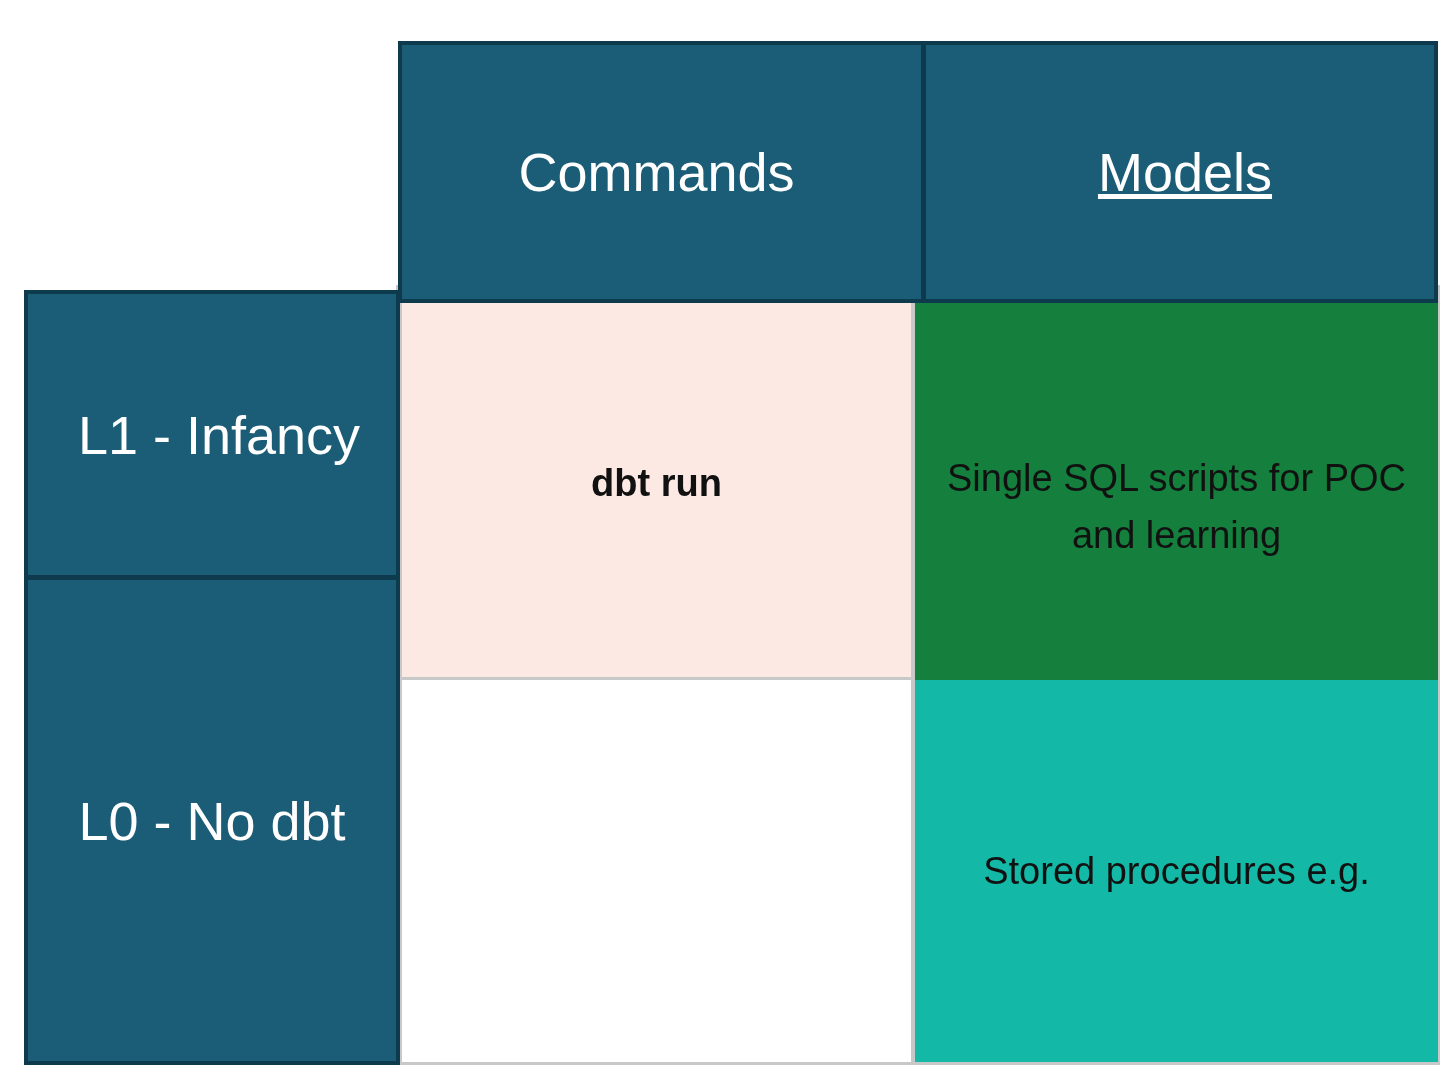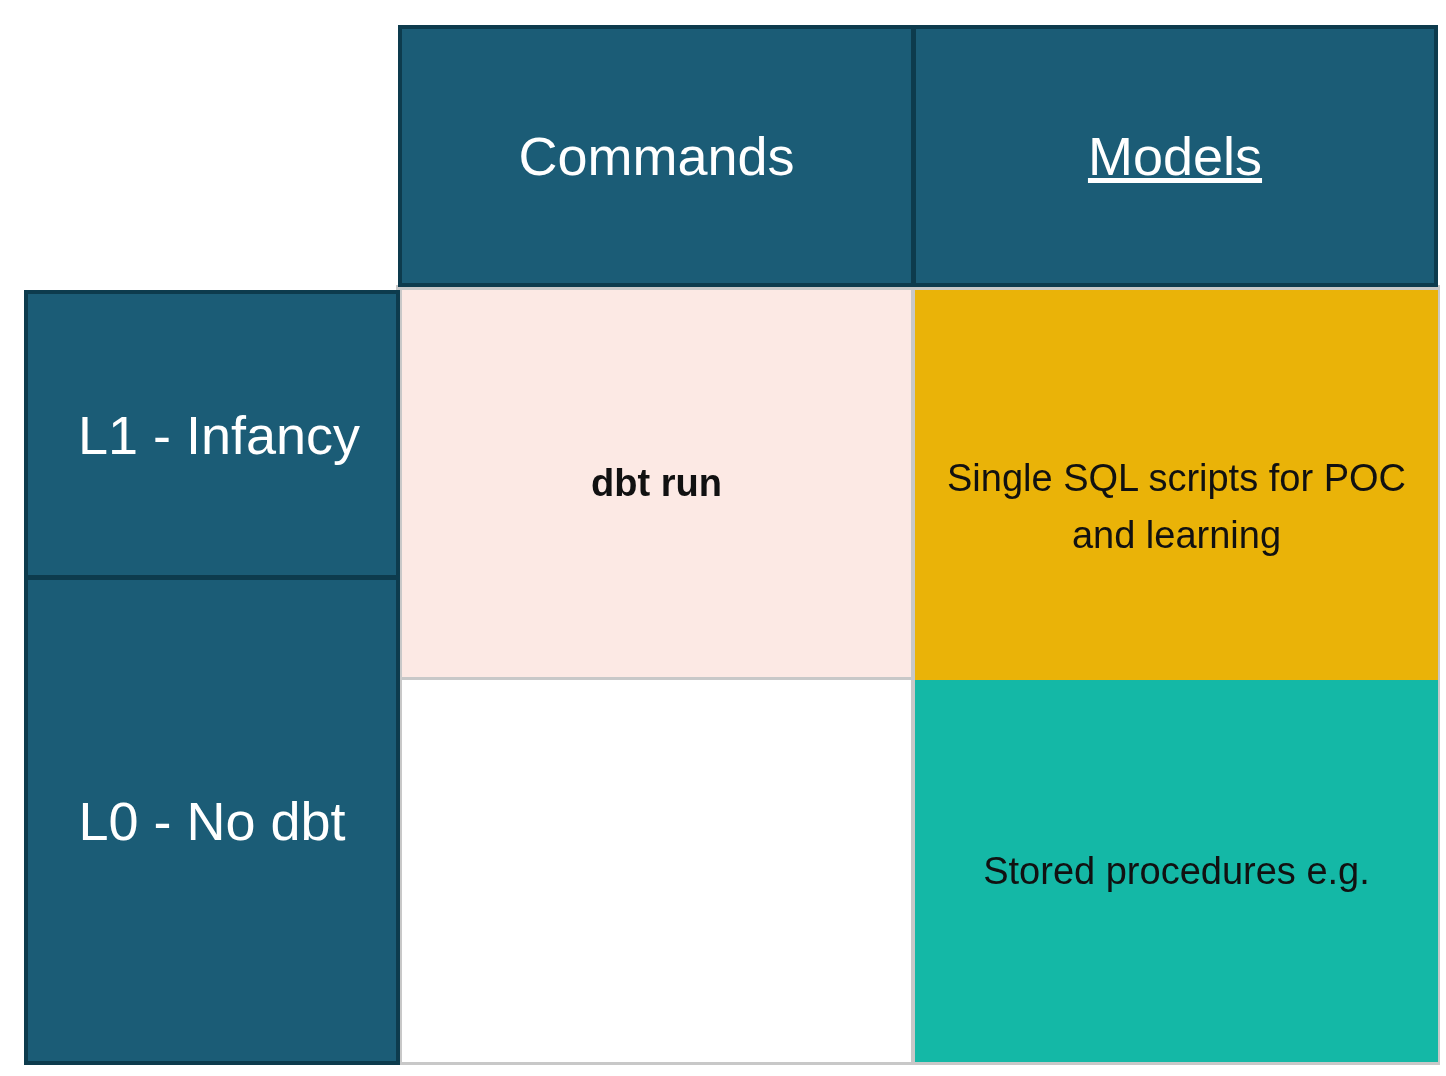--- a/index.html
+++ b/index.html
@@ -34,39 +34,40 @@
     font-size: 38px;
     color: #111111;
     line-height: 1.5;
     text-align: center;
   }
   .cell .cell-line {
     display: block;
     white-space: nowrap;
   }
   .cell-l1-commands { left: 6px;   top: 5px;   width: 509px; height: 387px; background: #fce9e4; font-weight: bold; }
-  .cell-l1-models   { left: 519px; top: 5px;   width: 523px; height: 434px; background: #eab308; }
+  .cell-l1-models   { left: 519px; top: 5px;   width: 523px; height: 434px; background: #15803d; }
   .cell-l0-commands { left: 6px;   top: 395px; width: 509px; height: 382px; background: #ffffff; }
   .cell-l0-models   { left: 519px; top: 395px; width: 523px; height: 382px; background: #14b8a6; }
 
   
   .header-band {
     position: absolute;
     box-sizing: border-box;
     background: #1b5c76;
     border: 4px solid #0d3b4d;
     display: flex;
     color: #ffffff;
   }
   .col-header-band {
     left: 398px;
-    top: 25px;
+    top: 41px;
     width: 1040px;
     height: 262px;
     flex-direction: row;
+    gap: 10px;
   }
   .row-header-band {
     left: 24px;
     top: 290px;
     width: 376px;
     height: 775px;
     flex-direction: column;
   }
   .header-seg {
     display: flex;

